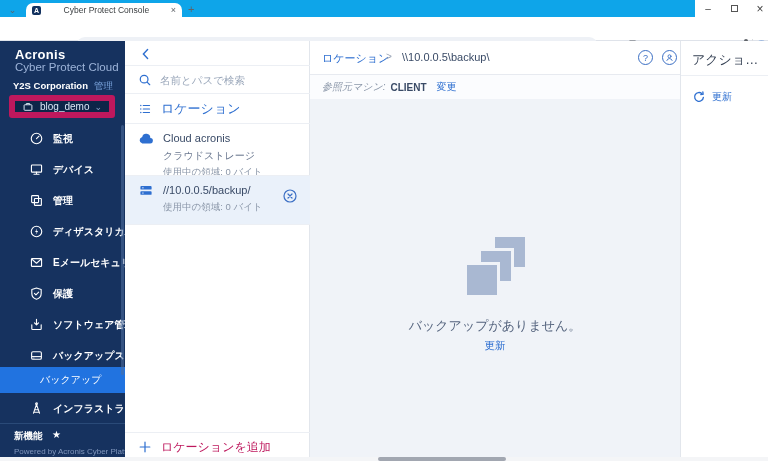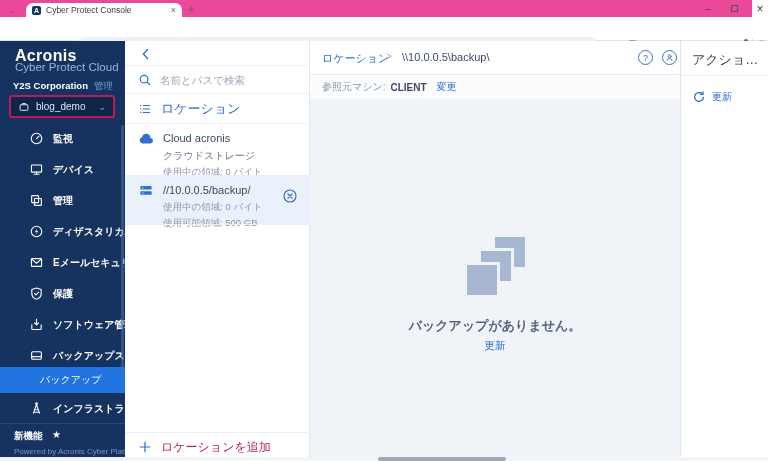--- a/index.html
+++ b/index.html
@@ -1,21 +1,21 @@
 <!DOCTYPE html>
 <html><head>
 <meta charset="utf-8">
 <style>
   * { margin:0; padding:0; box-sizing:border-box; }
   html,body { width:768px; height:461px; overflow:hidden;
     font-family:"Liberation Sans","DejaVu Sans",sans-serif; }
   .window { position:relative; width:768px; height:461px; background:#fff; }
 
   
-  .titlebar { position:absolute; left:0; top:0; width:752px; height:17px; background:#ec4899; }
+  .titlebar { position:absolute; left:0; top:0; width:695px; height:17px; background:#0ea5e9;text-align:center; }
   .tab-chevron { position:absolute; left:4px; top:3px; width:17px; height:13px; border-radius:4px;
     color:#5f6368; font-size:9px; display:flex; align-items:center; justify-content:center; }
   .tab { position:absolute; left:26px; top:3px; width:156px; height:14px; background:#fff;
     border-radius:7px 7px 0 0; display:flex; align-items:center; padding:0 6px; }
   .favicon { width:9px; height:9px; background:#13325f; border-radius:2px; color:#fff; font-size:7px;
     font-weight:bold; display:flex; align-items:center; justify-content:center; margin-right:5px; flex:0 0 auto;}
   .tab-title { font-size:8.5px; color:#3c4043; white-space:nowrap; overflow:hidden; flex:1; }
   .tab-close { color:#5f6368; font-size:9px; margin-left:4px; }
   .newtab-btn { position:absolute; left:188px; top:3px; color:#5f6368; font-size:11px; }
   .winctl { position:absolute; top:0; height:17px; display:flex; align-items:center; justify-content:center;
@@ -45,27 +45,27 @@
   .g-chev::before{content:"⌄";} .g-back::before{content:"←";} .g-fwd::before{content:"→";}
   .g-reload::before{content:"⟳";} .g-star::before{content:"☆";}
   .g-kebab::before{content:"⋮";} .g-min::before{content:"–";} .g-close::before{content:"×";}
   .g-plusch::before{content:"+";} .g-starf::before{content:"★";}
 
   
   .app { position:absolute; left:0; top:41px; width:768px; height:420px; background:#f0f3f8; }
 
   
   .sidebar { position:absolute; left:0; top:0; width:125px; height:420px; background:#16325f; color:#fff; }
-  .brand1 { position:absolute; left:15px; top:6px; font-size:16px; font-weight:bold; letter-spacing:.3px; }
+  .brand1 { position:absolute; left:15px; top:6px; font-size:13px; font-weight:bold; letter-spacing:.3px; }
   .brand2 { position:absolute; left:15px; top:20px; font-size:11.5px; color:#9db4d9; white-space:nowrap; }
   .org-row { position:absolute; left:13px; top:39px; width:100px; display:flex; justify-content:space-between; }
   .org-name { font-size:9.5px; font-weight:bold; }
   .org-manage { font-size:9.5px; color:#7da7e0; }
   .machine-dd { position:absolute; left:9px; top:54px; width:106px; height:23px; background:#0d2548;
-    border:2px solid #be185d; border-radius:3px; display:flex; align-items:center; padding:0 7px; color:#dbe6f5; }
+    border:6px solid #be185d; border-radius:3px; display:flex; align-items:center; padding:0 7px; color:#dbe6f5; }
   .machine-dd .lbl { font-size:10px; margin-left:6px; flex:1; }
   .machine-dd .chev { font-size:9px; color:#8aa2c8; }
   .nav-item { position:absolute; left:0; width:122px; height:31px; display:flex; align-items:center;
     padding-left:28px; }
   .nav-item .ico { width:16px; height:16px; margin-right:9px; color:#fff; flex:0 0 auto;
     display:flex; align-items:center; justify-content:center; }
   .nav-item .lab { font-size:10px; font-weight:bold; white-space:nowrap; }
   .nav-sub { position:absolute; left:0; top:326px; width:125px; height:26px; background:#2173e0;
     display:flex; align-items:center; padding-left:40px; font-size:10px; }
   .side-div { position:absolute; left:0; top:382px; width:125px; height:1px; background:#2a4a78; }
@@ -105,31 +105,31 @@
     border-bottom:1px solid #e7eaf0; }
   .crumb { position:absolute; top:10px; font-size:11px; white-space:nowrap; }
   .crumb.parent { left:12px; color:#2e6fd0; }
   .crumb.sep { left:76px; color:#97a2b4; font-size:10px; }
   .crumb.cur { left:92px; color:#394a66; }
   .round-ic { position:absolute; top:9px; width:15px; height:15px; border:1.4px solid #3b6fc4;
     border-radius:50%; color:#3b6fc4; display:flex; align-items:center; justify-content:center;
     font-size:9px; }
   .machine-row { position:absolute; left:0; top:34px; width:370px; height:24px; background:#fbfcfe;
     display:flex; align-items:center; padding-left:12px; }
-  .mr-label { font-size:10px; color:#8b97a9; }
+  .mr-label { font-size:10px; color:#8b97a9;font-style:italic; }
   .mr-name { font-size:10px; color:#394a66; font-weight:bold; margin-left:5px; }
   .mr-change { font-size:10px; color:#2e6fd0; margin-left:10px; }
   .empty-wrap { position:absolute; left:0; top:58px; width:370px; height:362px; }
   .stack { position:absolute; left:157px; top:138px; width:58px; height:58px; }
   .sq { position:absolute; width:30px; height:30px; background:#a9b8d2; }
   .sq.s3 { left:28px; top:0; }
   .sq.s2 { left:14px; top:14px; box-shadow:0 0 0 3px #f0f3f8; }
   .sq.s1 { left:0; top:28px; box-shadow:0 0 0 3px #f0f3f8; }
   .empty-msg { position:absolute; left:0; top:218px; width:370px; text-align:center; font-size:13px;
-    color:#55647e;font-weight:bold; }
+    color:#55647e; }
   .empty-refresh { position:absolute; left:0; top:240px; width:370px; text-align:center; font-size:10.5px;
     color:#2e6fd0; }
 
   
   .actions { position:absolute; left:680px; top:0; width:88px; height:420px; background:#fff;
     border-left:1px solid #e2e6ec; }
   .act-title { position:absolute; left:11px; top:10px; font-size:13px; color:#333f52; white-space:nowrap; }
   .act-div { position:absolute; left:0; top:34px; width:88px; height:1px; background:#eceff4; }
   .act-refresh { position:absolute; left:11px; top:49px; display:flex; align-items:center; }
   .act-refresh .txt { font-size:10px; color:#2e6fd0; margin-left:6px; }
@@ -397,21 +397,20 @@
                   <rect x="2.4" y="2" width="11.2" height="3.6" rx="0.9"></rect>
                   <rect x="2.4" y="7.2" width="11.2" height="3.6" rx="0.9"></rect>
                   <rect x="4.2" y="3.4" width="1.4" height="0.9" fill="#fff"></rect>
                   <rect x="4.2" y="8.6" width="1.4" height="0.9" fill="#fff"></rect>
                 </g>
               </svg>
           </span>
           <span class="loc-title">//10.0.0.5/backup/</span>
         </div>
         <div class="loc-meta">使用中の領域: 0 バイト</div>
-        <div class="loc-meta">使用可能領域: 500 GB</div>
         <span class="remove-btn">
           <svg width="16" height="16" viewBox="0 0 16 16">
               <g stroke="#3b6fc4" stroke-width="1.2" fill="none" stroke-linecap="round">
                 <circle cx="8" cy="8" r="6"></circle>
                 <path d="M6 6l4 4M10 6l-4 4"></path>
               </g>
             </svg>
         </span>
       </div>
       <div class="p2-div" style="top:183px;"></div>

